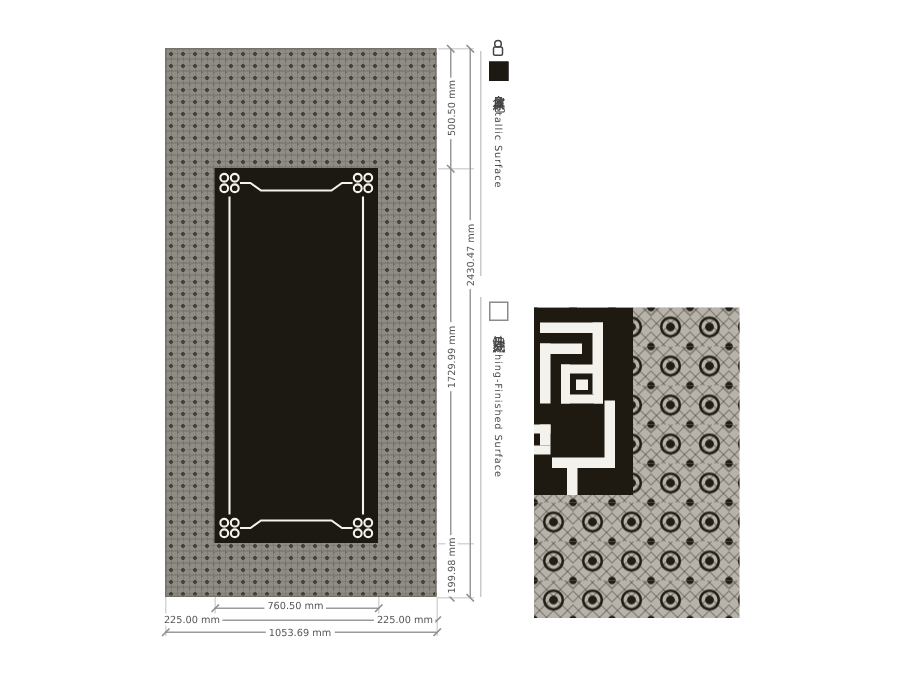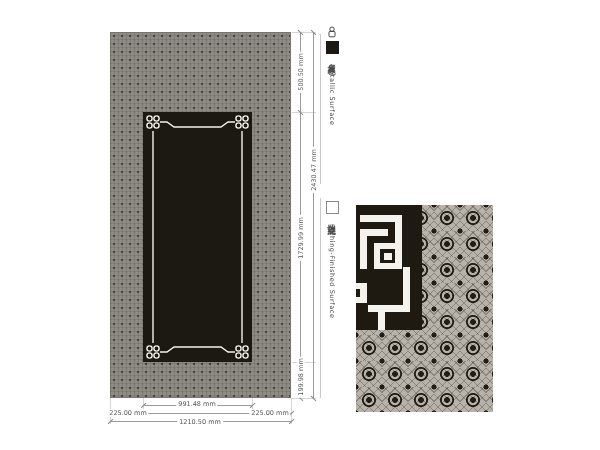--- a/index.html
+++ b/index.html
@@ -152,24 +152,24 @@
 <div class="abs dim-line dim-h" style="left:143px;top:405px;width:109px"></div>
 <div class="abs dim-line dim-h" style="left:110px;top:413px;width:181px"></div>
 <div class="abs dim-line dim-h" style="left:110px;top:421px;width:181px"></div>
 <div class="abs tick tick-v" style="left:143px;top:402px"></div>
 <div class="abs tick tick-v" style="left:252px;top:402px"></div>
 <div class="abs tick tick-v" style="left:110px;top:410px"></div>
 <div class="abs tick tick-v" style="left:291px;top:410px"></div>
 <div class="abs tick tick-v" style="left:110px;top:418px"></div>
 <div class="abs tick tick-v" style="left:291px;top:418px"></div>
 
-<span class="dim-label ctr" style="left:197px;top:404px">991.48 mm</span>
+<span class="dim-label ctr" style="left:197px;top:404px">760.50 mm</span>
 <span class="dim-label ctr" style="left:128px;top:413px">225.00 mm</span>
 <span class="dim-label ctr" style="left:270px;top:413px">225.00 mm</span>
-<span class="dim-label ctr" style="left:200px;top:422px">1210.50 mm</span>
+<span class="dim-label ctr" style="left:200px;top:422px">1053.69 mm</span>
 
 <div class="abs leader" style="left:320px;top:34px;height:150px"></div>
 <div class="abs leader" style="left:320px;top:198px;height:200px"></div>
 
 <div class="abs v-label" style="left:324px;top:26px">
   <svg class="marker-icon" viewBox="0 0 10 12">
     <circle cx="5" cy="3.2" r="2.2" fill="none" stroke="#444" stroke-width="1"></circle>
     <rect x="2" y="5.4" width="6" height="5.4" rx="1" fill="none" stroke="#444" stroke-width="1"></rect>
   </svg>
   <span class="swatch swatch-black"></span>

